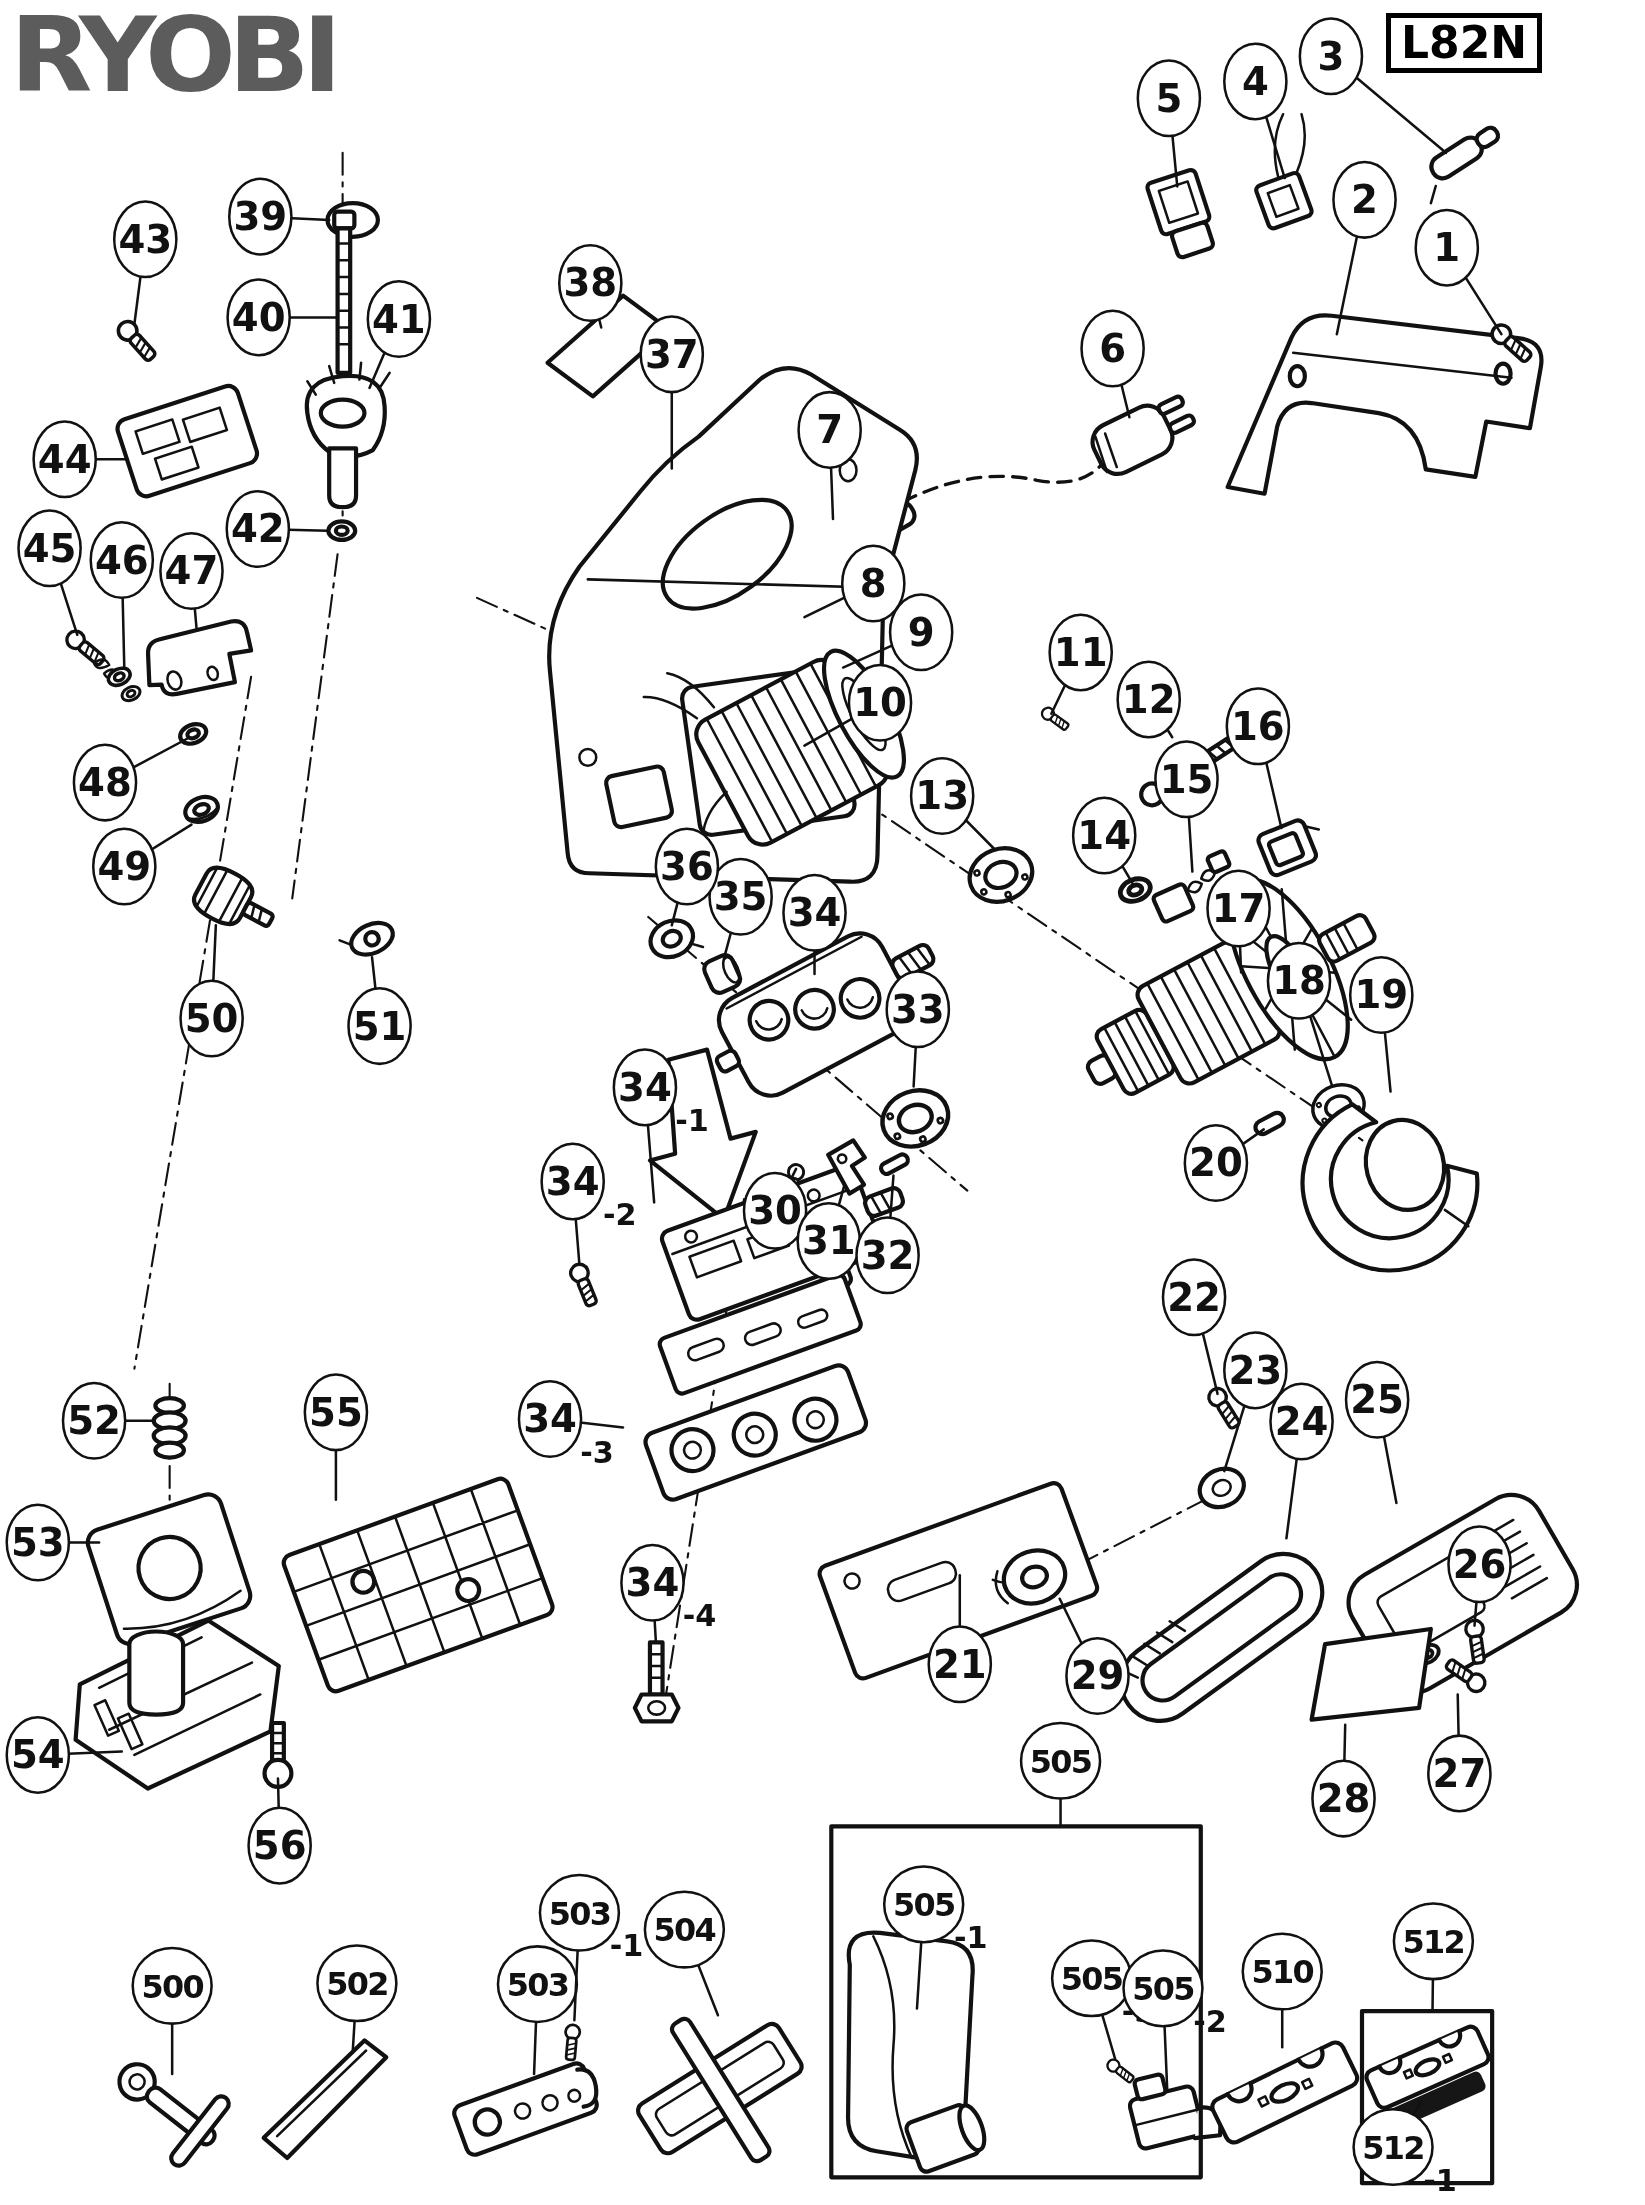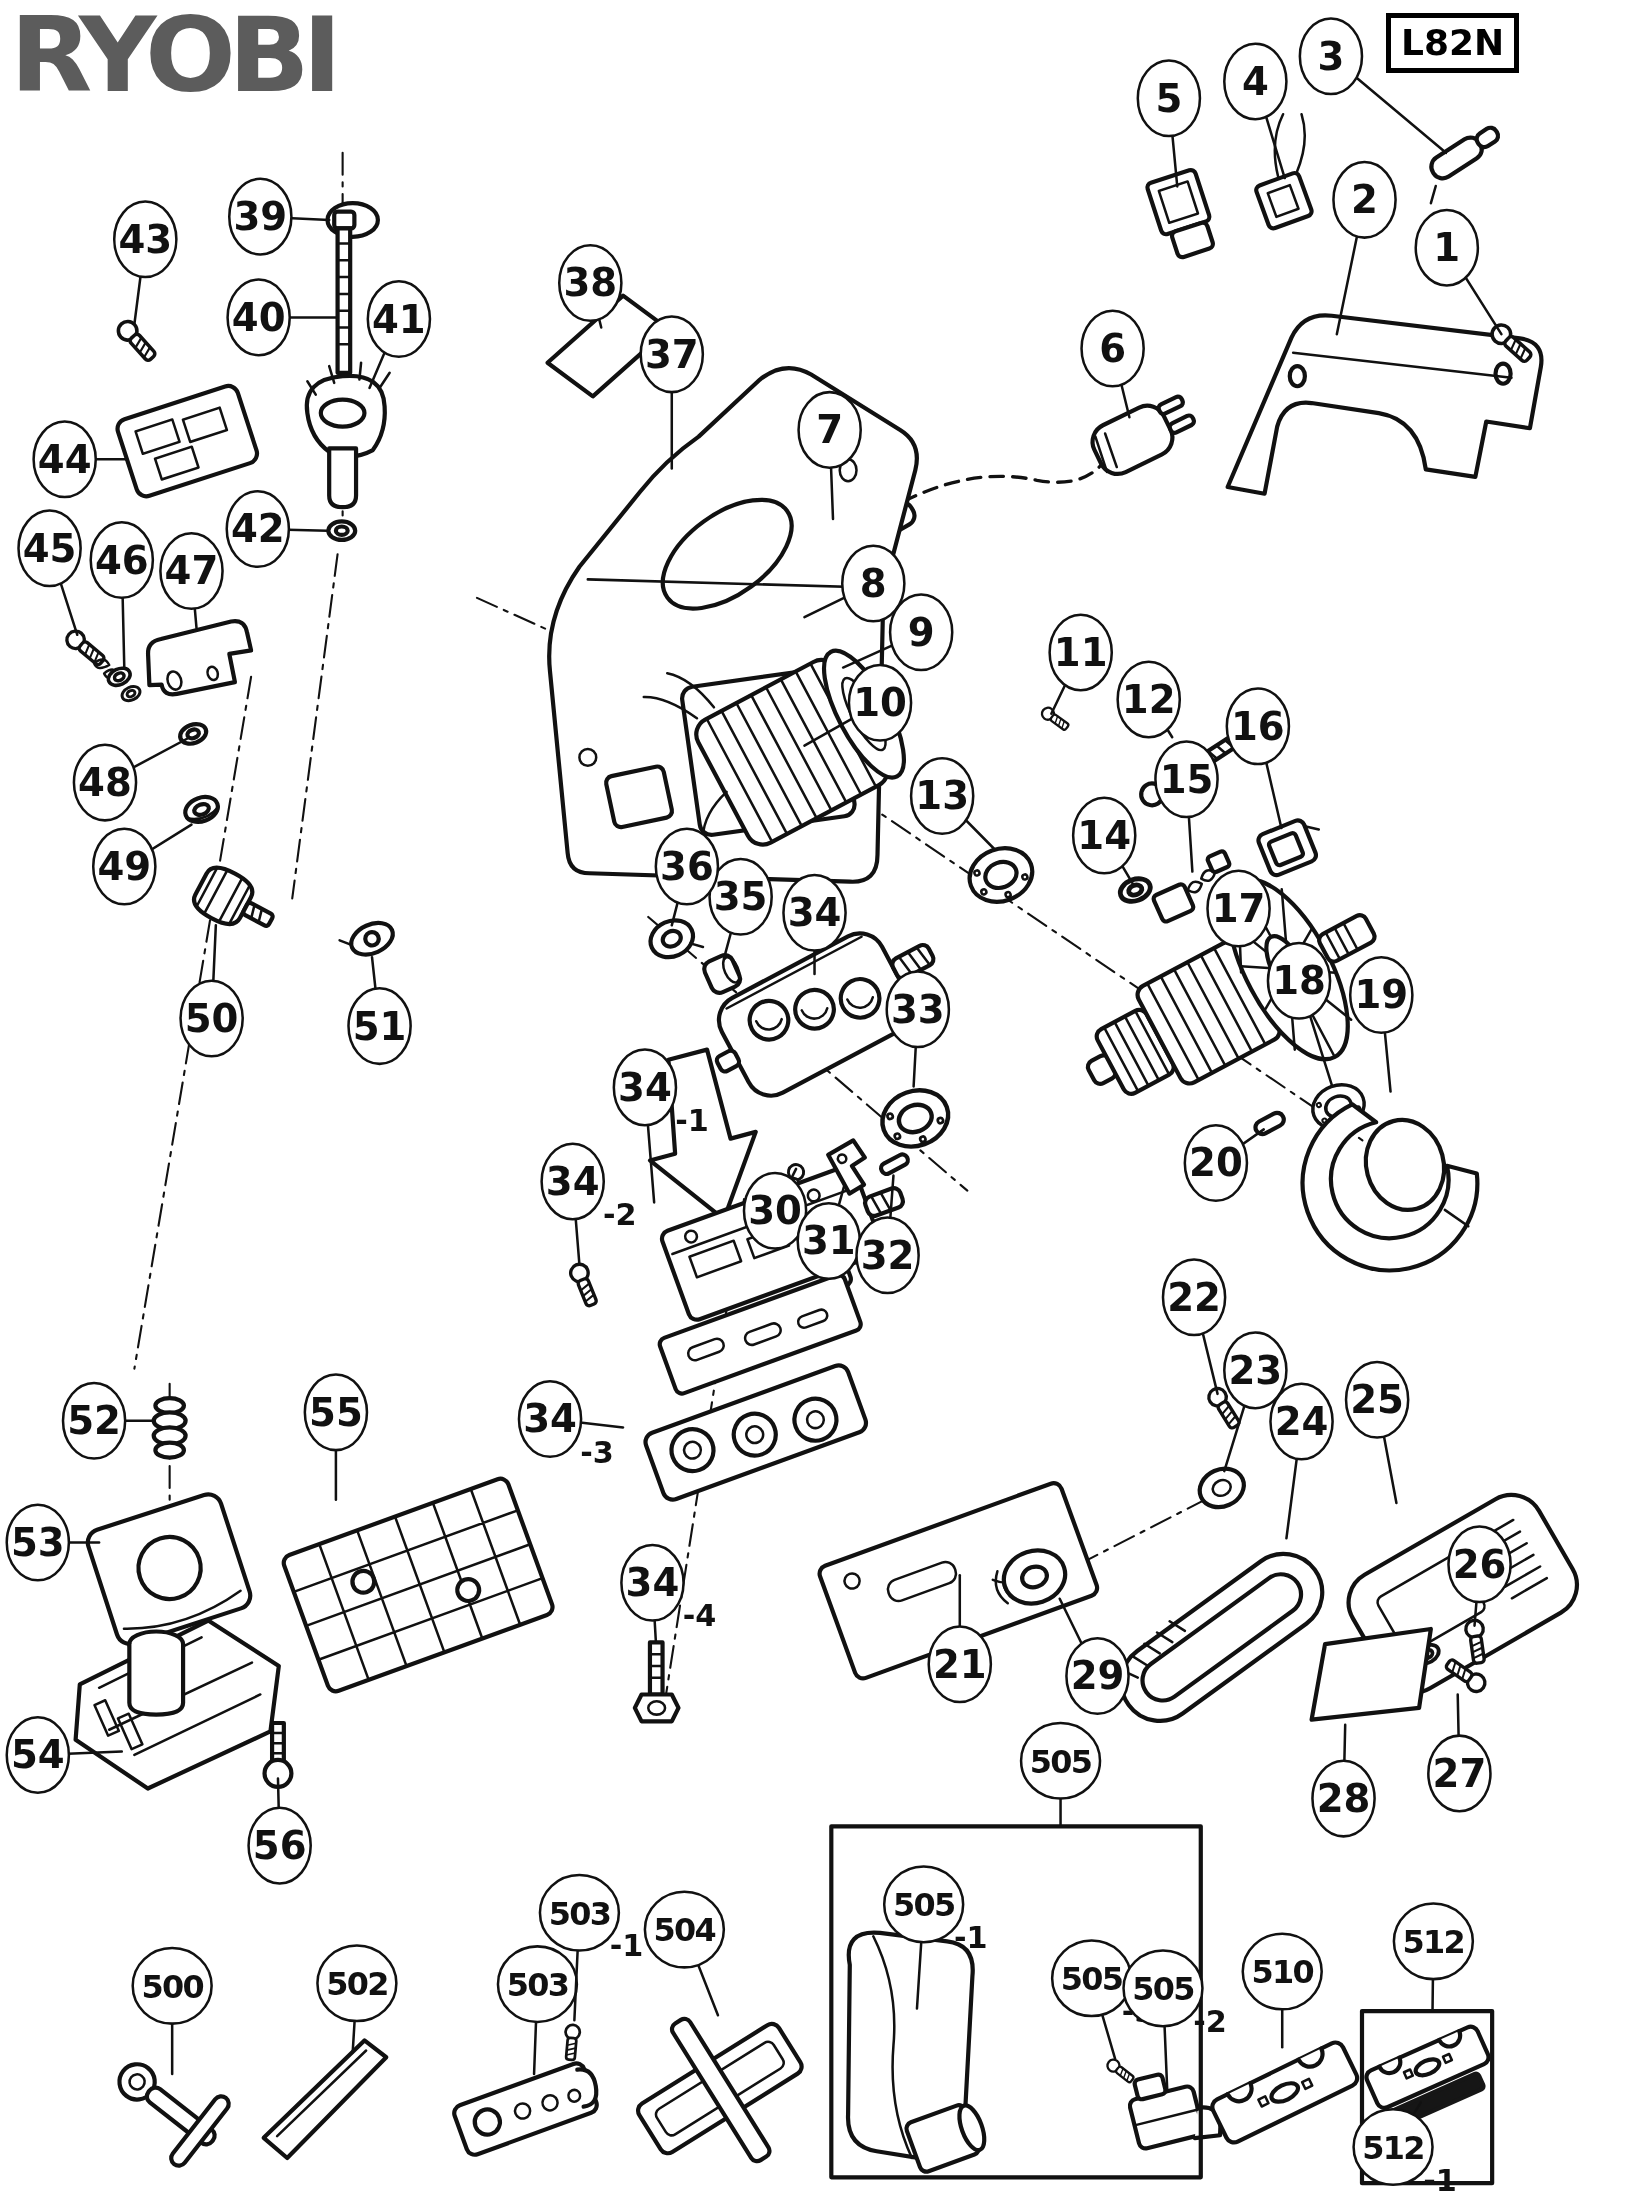--- a/index.html
+++ b/index.html
@@ -1,21 +1,21 @@
 <!DOCTYPE html>
 <html style="font-size:13.4px"><head>
 <meta charset="utf-8">
 <style>
   html,body{margin:0;padding:0;background:#fff;}
   .stage{position:relative;width:1617px;height:2205px;background:#fff;overflow:hidden;
          font-family:"DejaVu Sans",sans-serif;padding-left:24px;}
   .brand-logo{position:absolute;left:10px;top:-6.7px;font-size:107px;font-weight:800;
               letter-spacing:-7.6px;color:#5c5c5c;transform:scaleY(.97);}
   .model-badge{position:absolute;left:1386px;top:13.4px;border:5.9px solid #000;
-               padding:0 10px;font-size:36px;font-weight:bold;line-height:50px;color:#000;}
+               padding:0 10px;font-size:44px;font-weight:bold;line-height:50px;color:#000;}
   svg.diagram{position:absolute;left:0;top:0;}
   svg .w{fill:#fff;}
   svg path,svg rect,svg ellipse,svg circle,svg line,svg polygon{stroke:#111;stroke-width:5;
       fill:none;stroke-linejoin:round;stroke-linecap:round;}
   svg .w{fill:#fff;}
   svg .fill-dark{fill:#161616;stroke:#161616;}
   svg .axis path{stroke-width:2.5;stroke-dasharray:26 9 5 9;}
   svg .dash{stroke-width:4;stroke-dasharray:16 11;}
   svg .thin{stroke-width:3;}
   svg .leader{stroke:#111;stroke-width:3;}

